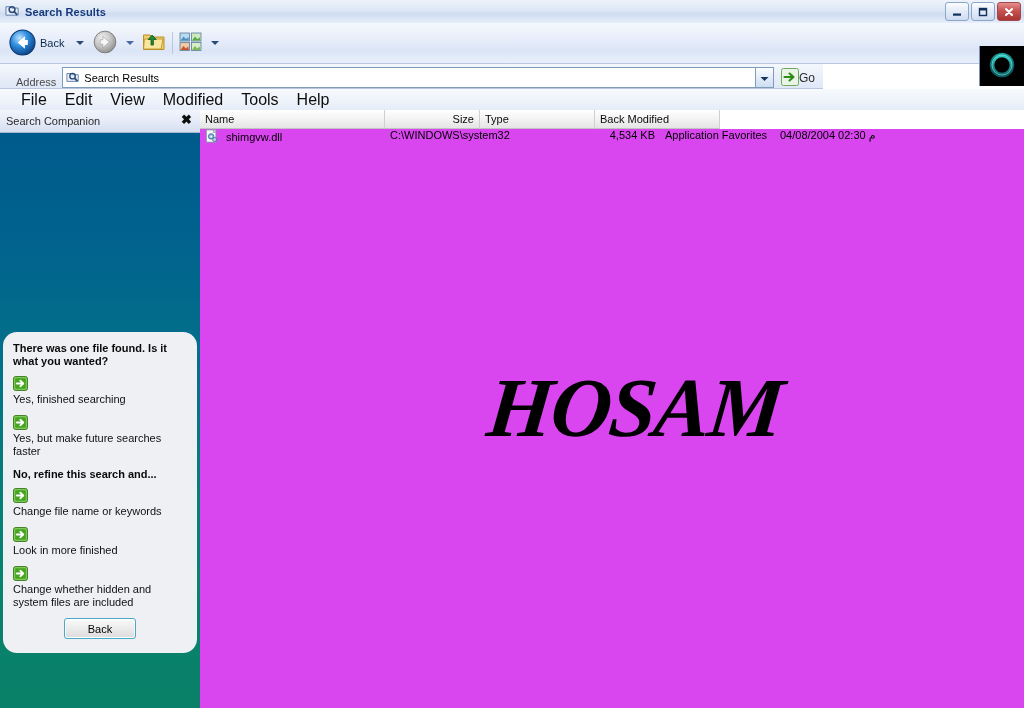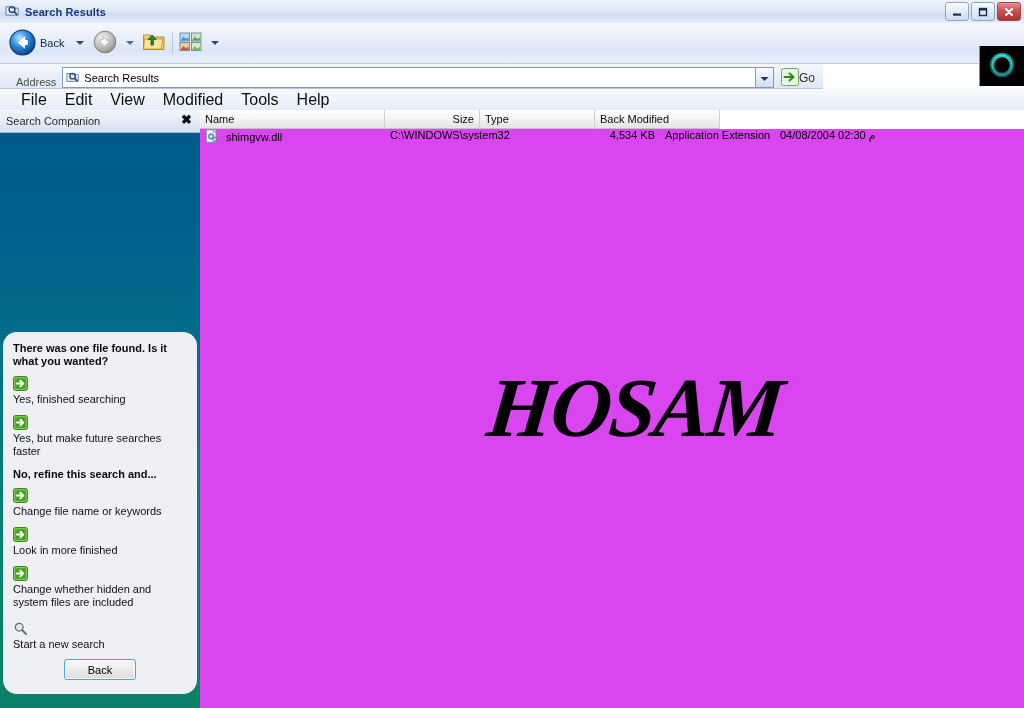--- a/index.html
+++ b/index.html
@@ -341,30 +341,20 @@
         <span class="ico">
           <svg width="15" height="15" viewBox="0 0 16 16">
             <rect x="0.5" y="0.5" width="15" height="15" rx="2.5" fill="#7ec85a" stroke="#3c7a20" stroke-width="1"></rect>
             <rect x="2.3" y="2.3" width="11.4" height="11.4" rx="1.5" fill="#46a520"></rect>
             <path d="M4 8 L10 8 M7.8 5 L11 8 L7.8 11" stroke="#fff" stroke-width="1.9" fill="none" stroke-linecap="round" stroke-linejoin="round"></path>
           </svg>
         </span>
         <span class="txt">Change whether hidden and system files are included</span>
       </div>
 
-      <div class="p-item" style="margin-top:12px;margin-bottom:4px;">
-        <span class="ico">
-          <svg width="15" height="15" viewBox="0 0 16 16">
-            <circle cx="6.6" cy="6.6" r="4.1" fill="#eef3f7" stroke="#6b6b6b" stroke-width="1.4"></circle>
-            <circle cx="6.6" cy="6.6" r="2.6" fill="#dfe8f0"></circle>
-            <line x1="9.7" y1="9.7" x2="14" y2="14" stroke="#6b6b6b" stroke-width="2.2" stroke-linecap="round"></line>
-          </svg>
-        </span>
-        <span class="txt">Start a new search</span>
-      </div>
 
       <button class="backbtn">Back</button>
     </div>
 
   </div>
 
   <div class="listarea">
 
     <div class="hdr-row">
       <div class="hdr" style="width:185px">Name</div>
@@ -382,20 +372,20 @@
             <path d="M9.5 1 L12.5 4 L9.5 4 Z" fill="#d7dfec" stroke="#8190a8" stroke-width=".7"></path>
             <circle cx="7" cy="8.5" r="3.1" fill="#8fb8e0" stroke="#3b628f" stroke-width="1"></circle>
             <circle cx="7" cy="8.5" r="1.1" fill="#f2f7fc"></circle>
             <circle cx="11" cy="12" r="2.3" fill="#b6d2ea" stroke="#3b628f" stroke-width=".9"></circle>
           </svg>
         </span>
         <span>shimgvw.dll</span>
       </div>
       <div class="cell" style="width:180px">C:\WINDOWS\system32</div>
       <div class="cell right" style="width:95px">4,534 KB</div>
-      <div class="cell" style="width:115px">Application Extension</div>
+      <div class="cell" style="width:115px">Application Favorites</div>
       <div class="cell" style="width:140px">04/08/2004 02:30 م</div>
     </div>
 
     <div class="script">HOSAM</div>
   </div>
 
 </div>
 
 </body></html>

